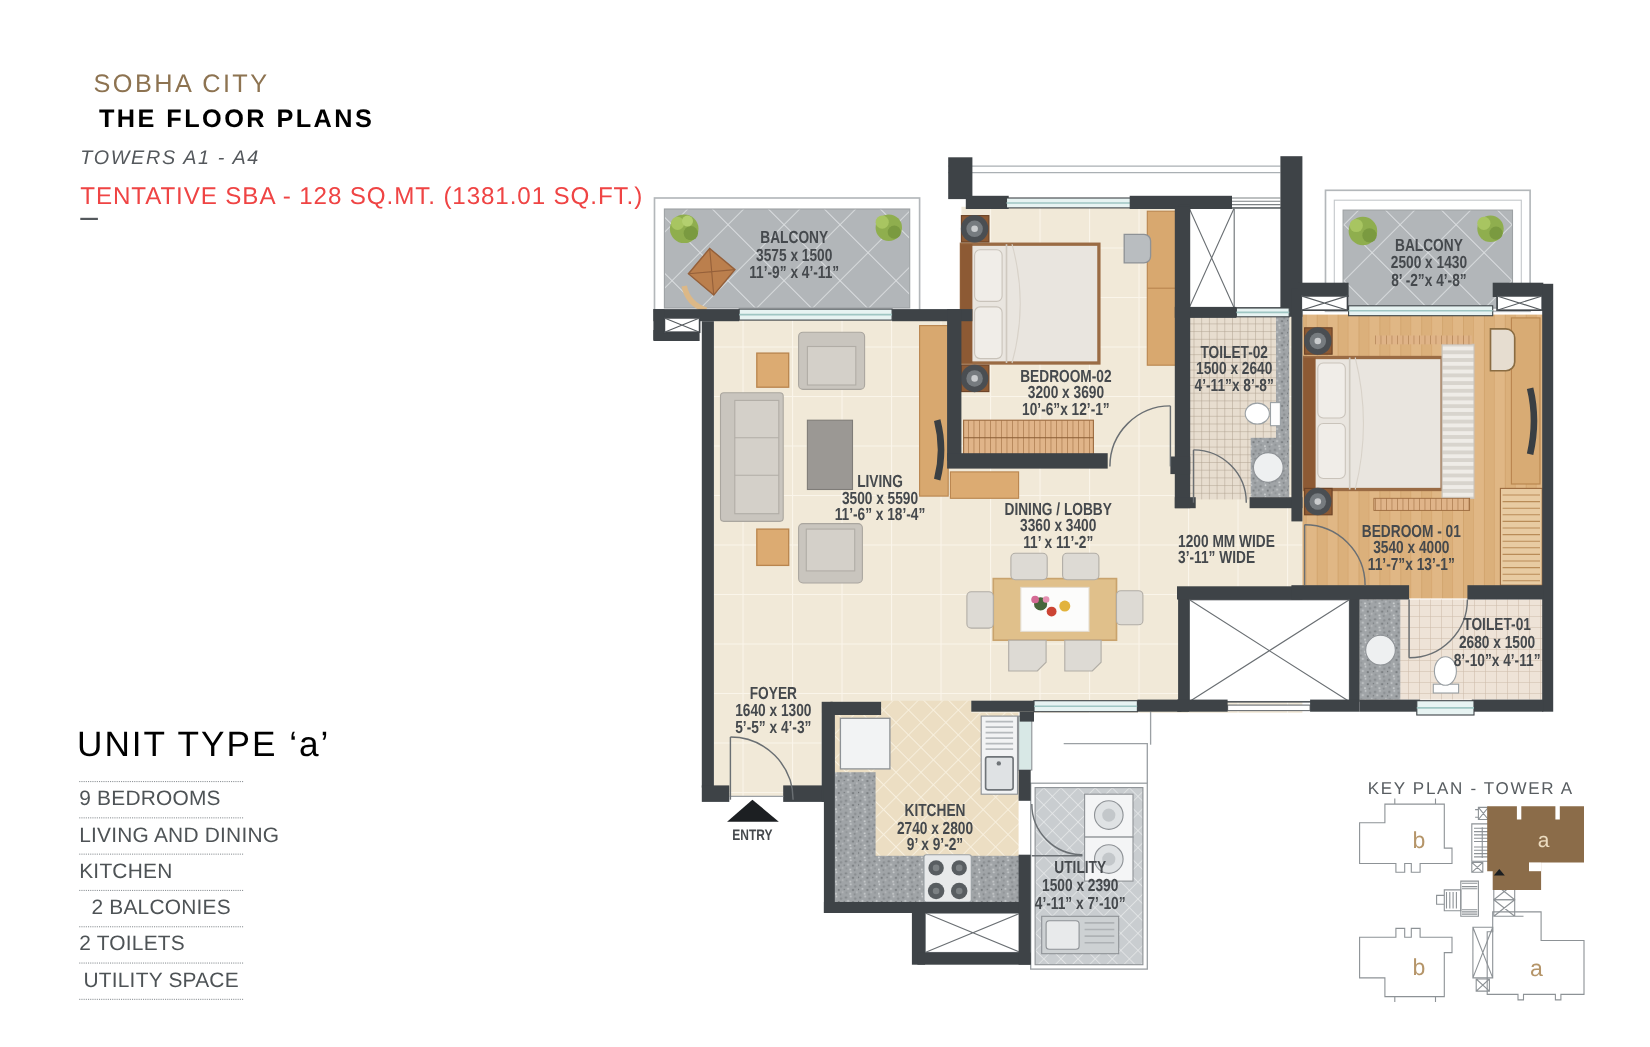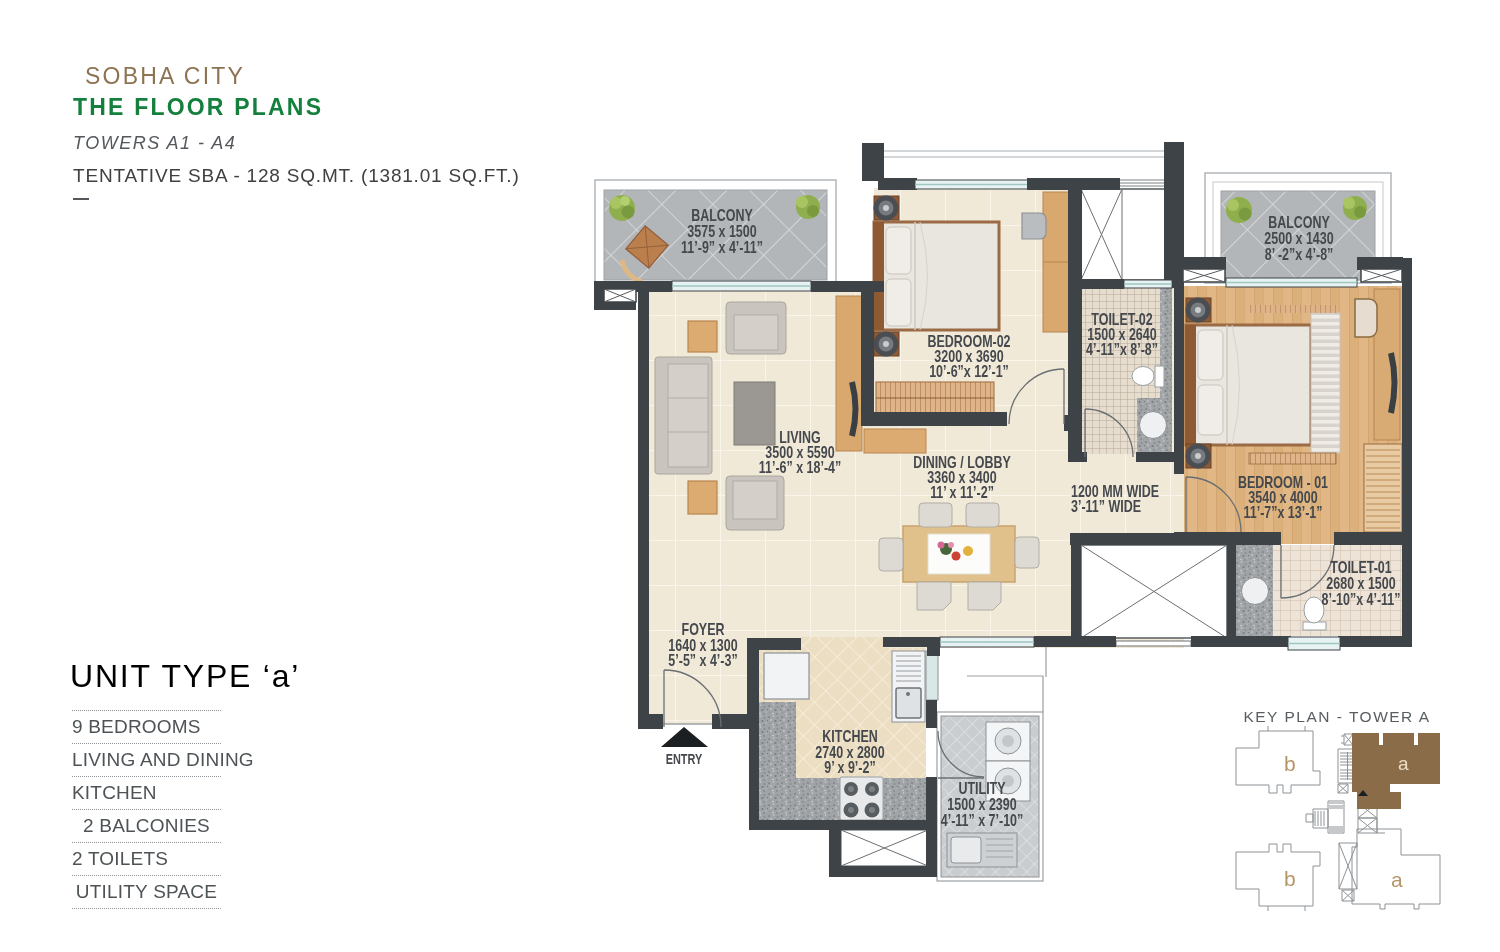--- a/index.html
+++ b/index.html
@@ -6,25 +6,25 @@
 #page{position:relative;width:1500px;height:952px;overflow:hidden;font-family:"Liberation Sans",sans-serif;background:#fff;}
 .hdr{position:absolute;left:73px;white-space:nowrap;}
 #svgwrap{position:absolute;left:0;top:0;}
 </style>
 </head>
 <body>
 <div id="page">
 
 <div class="hdr" style="top:63px;font-size:23px;letter-spacing:2.2px;color:#8d7351;margin-left:12px;">SOBHA CITY</div>
 
-<div class="hdr" style="top:94px;font-size:23px;font-weight:bold;letter-spacing:2.2px;color:#15803d;">THE FLOOR PLANS</div>
+<div class="hdr" style="top:94px;font-size:23px;font-weight:bold;letter-spacing:2.2px;color:#000000;margin-left:17px;">THE FLOOR PLANS</div>
 
 <div class="hdr" style="top:133px;font-size:18px;letter-spacing:1.5px;color:#54585c;font-style:italic;">TOWERS A1 - A4</div>
 
-<div class="hdr" style="top:165px;font-size:19px;letter-spacing:0.8px;color:#404040;">TENTATIVE SBA - 128 SQ.MT. (1381.01 SQ.FT.)</div>
+<div class="hdr" style="top:165px;font-size:22px;letter-spacing:0.8px;color:#ef4444;">TENTATIVE SBA - 128 SQ.MT. (1381.01 SQ.FT.)</div>
 
 <div class="hdr" style="top:198px;width:16px;height:2px;background:#54585c;"></div>
 
 <div class="hdr" style="left:70px;top:658px;font-size:32px;letter-spacing:1.8px;color:#000000;">UNIT TYPE ‘a’</div>
 
 <div class="hdr" style="left:72px;top:710px;width:149px;font-size:19px;line-height:19px;letter-spacing:0.2px;color:#4e5356;">
 <div style="border-top:1px dotted #8f9498;border-bottom:1px dotted #8f9498;padding:6px 0 7px 0;">9 BEDROOMS</div>
 <div style="border-bottom:1px dotted #8f9498;padding:6px 0 7px 0;white-space:nowrap;">LIVING AND DINING</div>
 <div style="border-bottom:1px dotted #8f9498;padding:6px 0 7px 0;">KITCHEN</div>
 <div style="border-bottom:1px dotted #8f9498;padding:6px 0 7px 0;text-align:center;">2 BALCONIES</div>

